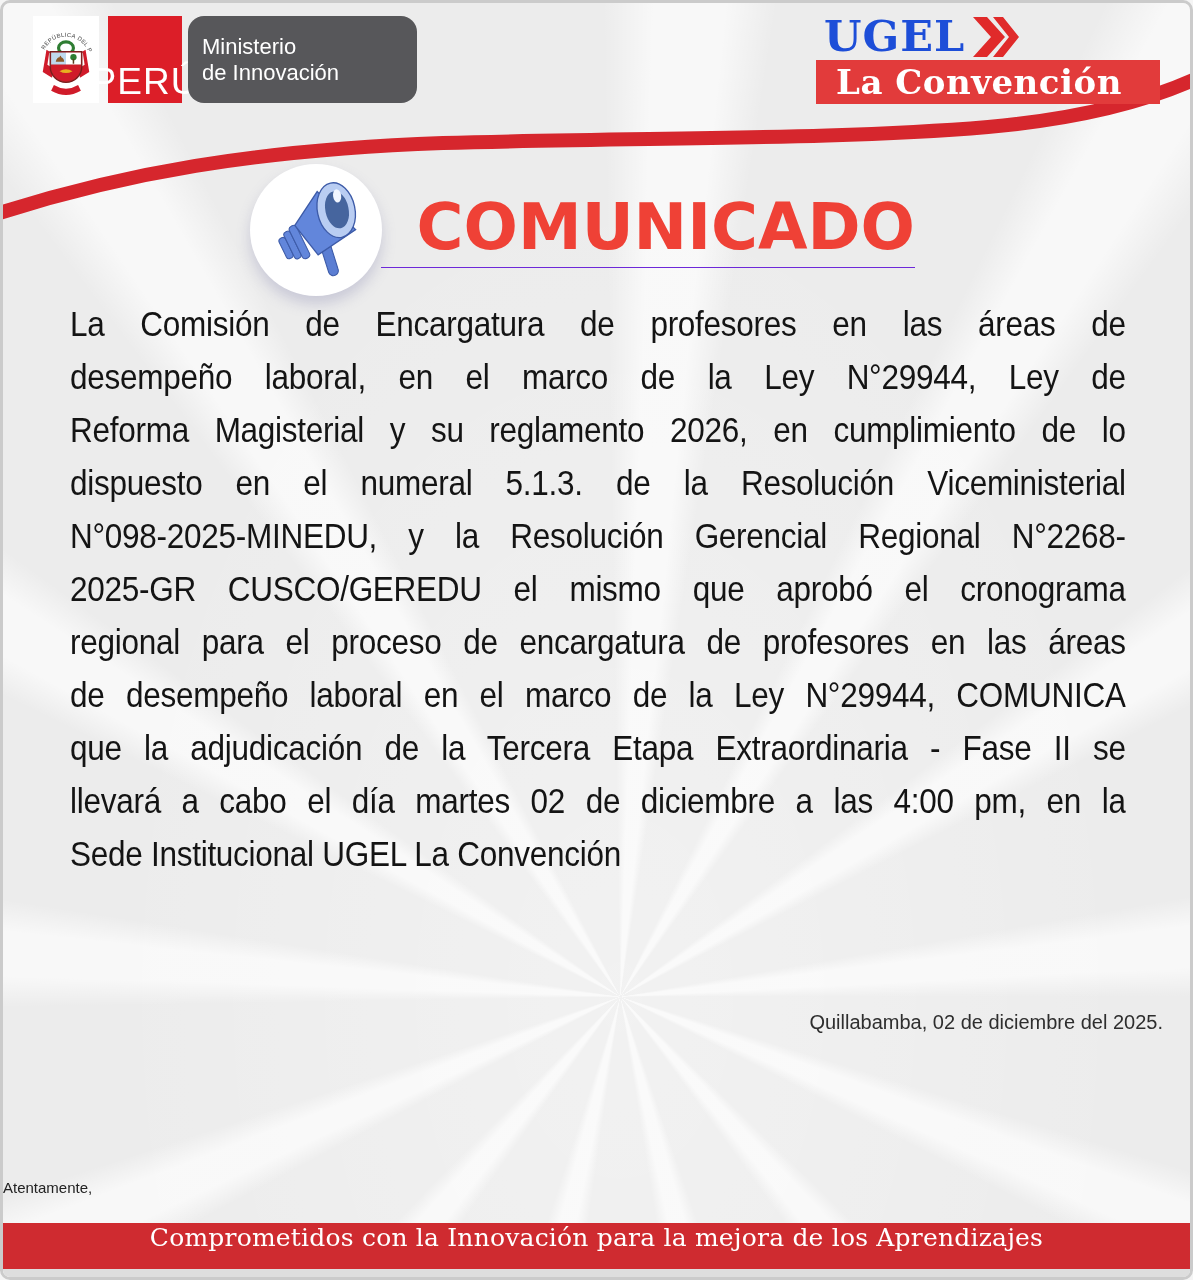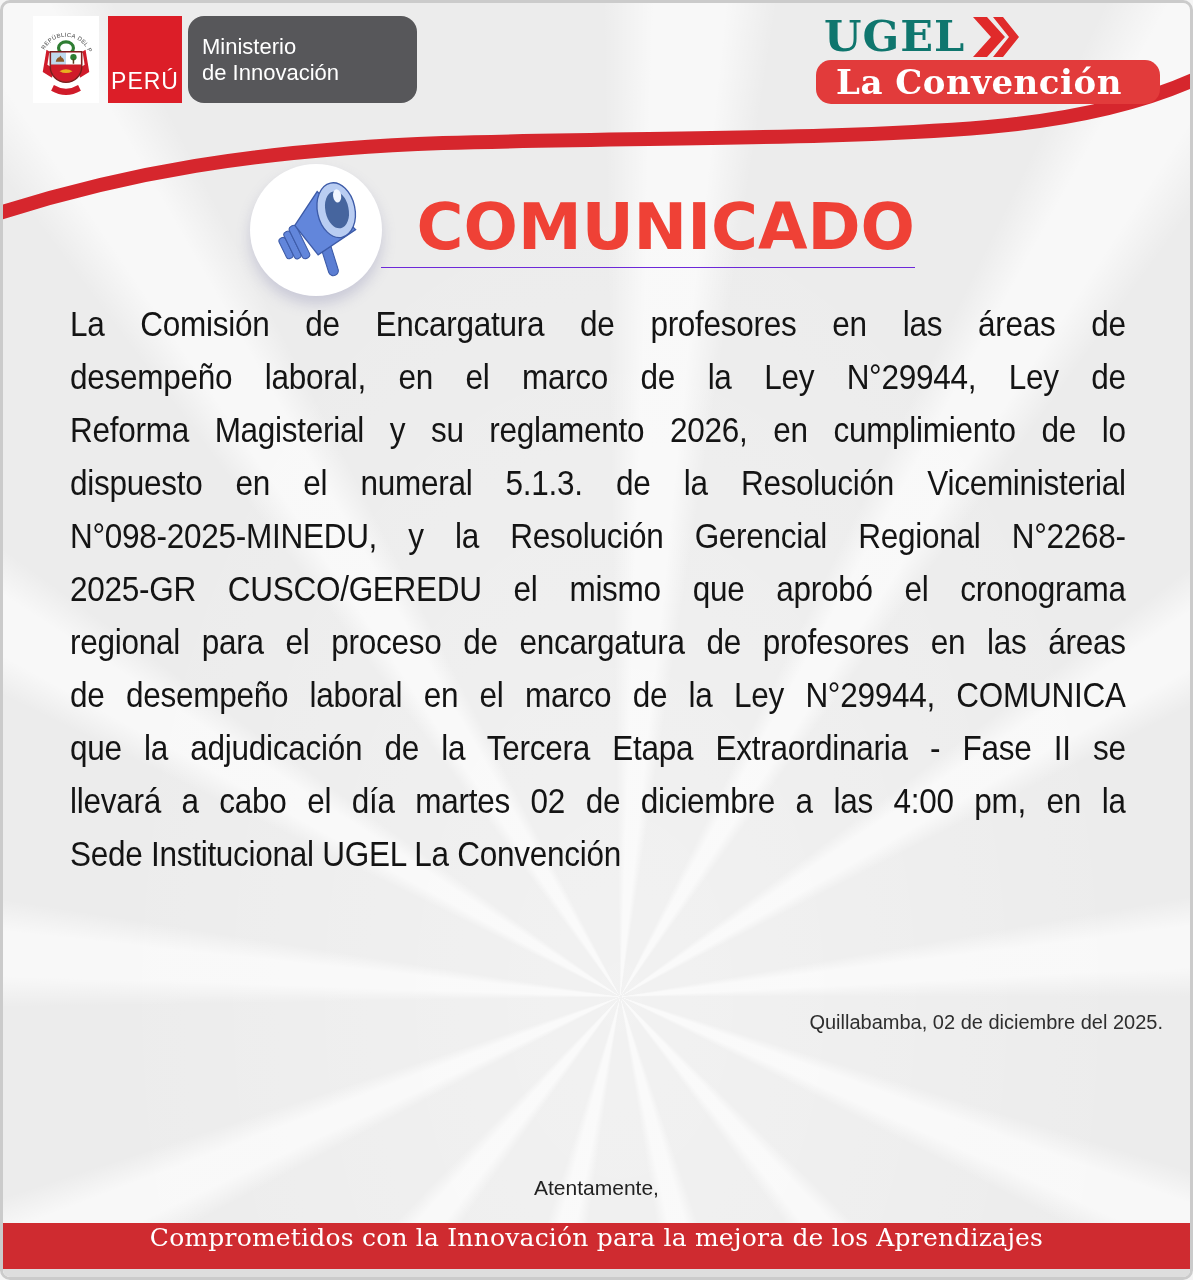--- a/index.html
+++ b/index.html
@@ -18,28 +18,28 @@
         rgba(255,255,255,.65) 12deg 16deg,
         rgba(255,255,255,0) 19deg 27deg),
       radial-gradient(ellipse at 52% 78%, rgba(255,255,255,.30), rgba(255,255,255,0) 60%);
   }
   
   .swoosh{position:absolute;left:0;top:0;width:1193px;height:300px;}
   
   .gov-block{position:absolute;left:30px;top:13px;height:87px;display:flex;}
   .coat-box{width:66px;height:87px;background:#ffffff;display:flex;align-items:center;justify-content:center;}
   .peru-box{width:74px;height:87px;background:#DC1E28;margin-left:9px;display:flex;align-items:center;justify-content:center;}
-  .peru-box span{color:#fff;font-size:23px;letter-spacing:1px;margin-top:44px;}
+  .peru-box span{color:#fff;font-size:37px;letter-spacing:1px;margin-top:44px;}
   .minedu-box{width:229px;height:87px;background:#57575A;margin-left:6px;display:flex;flex-direction:column;justify-content:center;padding-left:14px;box-sizing:border-box;border-radius:16px;}
   .minedu-box span{color:#fff;font-size:22px;line-height:26px;}
   .ugel-block{position:absolute;left:813px;top:10px;width:350px;}
   .ugel-top{display:flex;align-items:center;padding-left:8px;}
-  .ugel-acronym{font-family:"DejaVu Serif",serif;font-weight:bold;font-size:43px;color:#0f766e;letter-spacing:1px;line-height:46px;}
+  .ugel-acronym{font-family:"DejaVu Serif",serif;font-weight:bold;font-size:43px;color:#1d4ed8;letter-spacing:1px;line-height:46px;}
   .ugel-chevrons{margin-left:6px;margin-top:2px;}
-  .ugel-bar{margin-top:1px;width:344px;height:44px;background:#E23B3B;display:flex;align-items:center;padding-left:20px;box-sizing:border-box;border-radius:15px;}
+  .ugel-bar{margin-top:1px;width:344px;height:44px;background:#E23B3B;display:flex;align-items:center;padding-left:20px;box-sizing:border-box;}
   .ugel-bar span{font-family:"DejaVu Serif",serif;font-weight:bold;font-size:34px;color:#ffffff;letter-spacing:0.5px;}
   
   .mega-circle{
     position:absolute;left:247px;top:161px;width:132px;height:132px;border-radius:50%;
     background:#ffffff;box-shadow:0 8px 14px rgba(110,110,160,.28);
     display:flex;align-items:center;justify-content:center;
   }
   .title-wrap{
     position:absolute;left:378px;top:192px;width:534px;
     border-bottom:1px solid #6d28d9;padding-bottom:8px;box-sizing:border-box;text-align:right;
@@ -54,21 +54,21 @@
     transform:scaleX(0.9);transform-origin:0 0;
     color:#141414;font-size:35px;
   }
   .bline{
     height:53px;line-height:53px;white-space:nowrap;overflow:hidden;
     text-align:justify;text-align-last:justify;letter-spacing:-0.3px;
   }
   .bline.last{text-align-last:left;}
   
   .dateline{position:absolute;left:0;right:27px;top:1008px;text-align:right;font-size:20px;color:#2E2E2E;}
-  .signoff{position:absolute;left:0;width:100%;top:1170px;text-align:center;font-size:21px;line-height:30px;color:#222;}
+  .signoff{position:absolute;left:0;width:100%;top:1170px;font-size:15px;line-height:30px;color:#222;}
   
   .footer-bar{
     position:absolute;left:0;right:0;bottom:8px;height:46px;background:#CF2B30;
     display:flex;align-items:flex-start;justify-content:center;
   }
   .footer-bar span{font-family:"DejaVu Serif",serif;font-size:25px;color:#ffffff;letter-spacing:0.2px;}
   .bottom-strip{position:absolute;left:0;right:0;bottom:0;height:8px;background:#DEDEDE;}
 </style>
 </head>
 <body>

